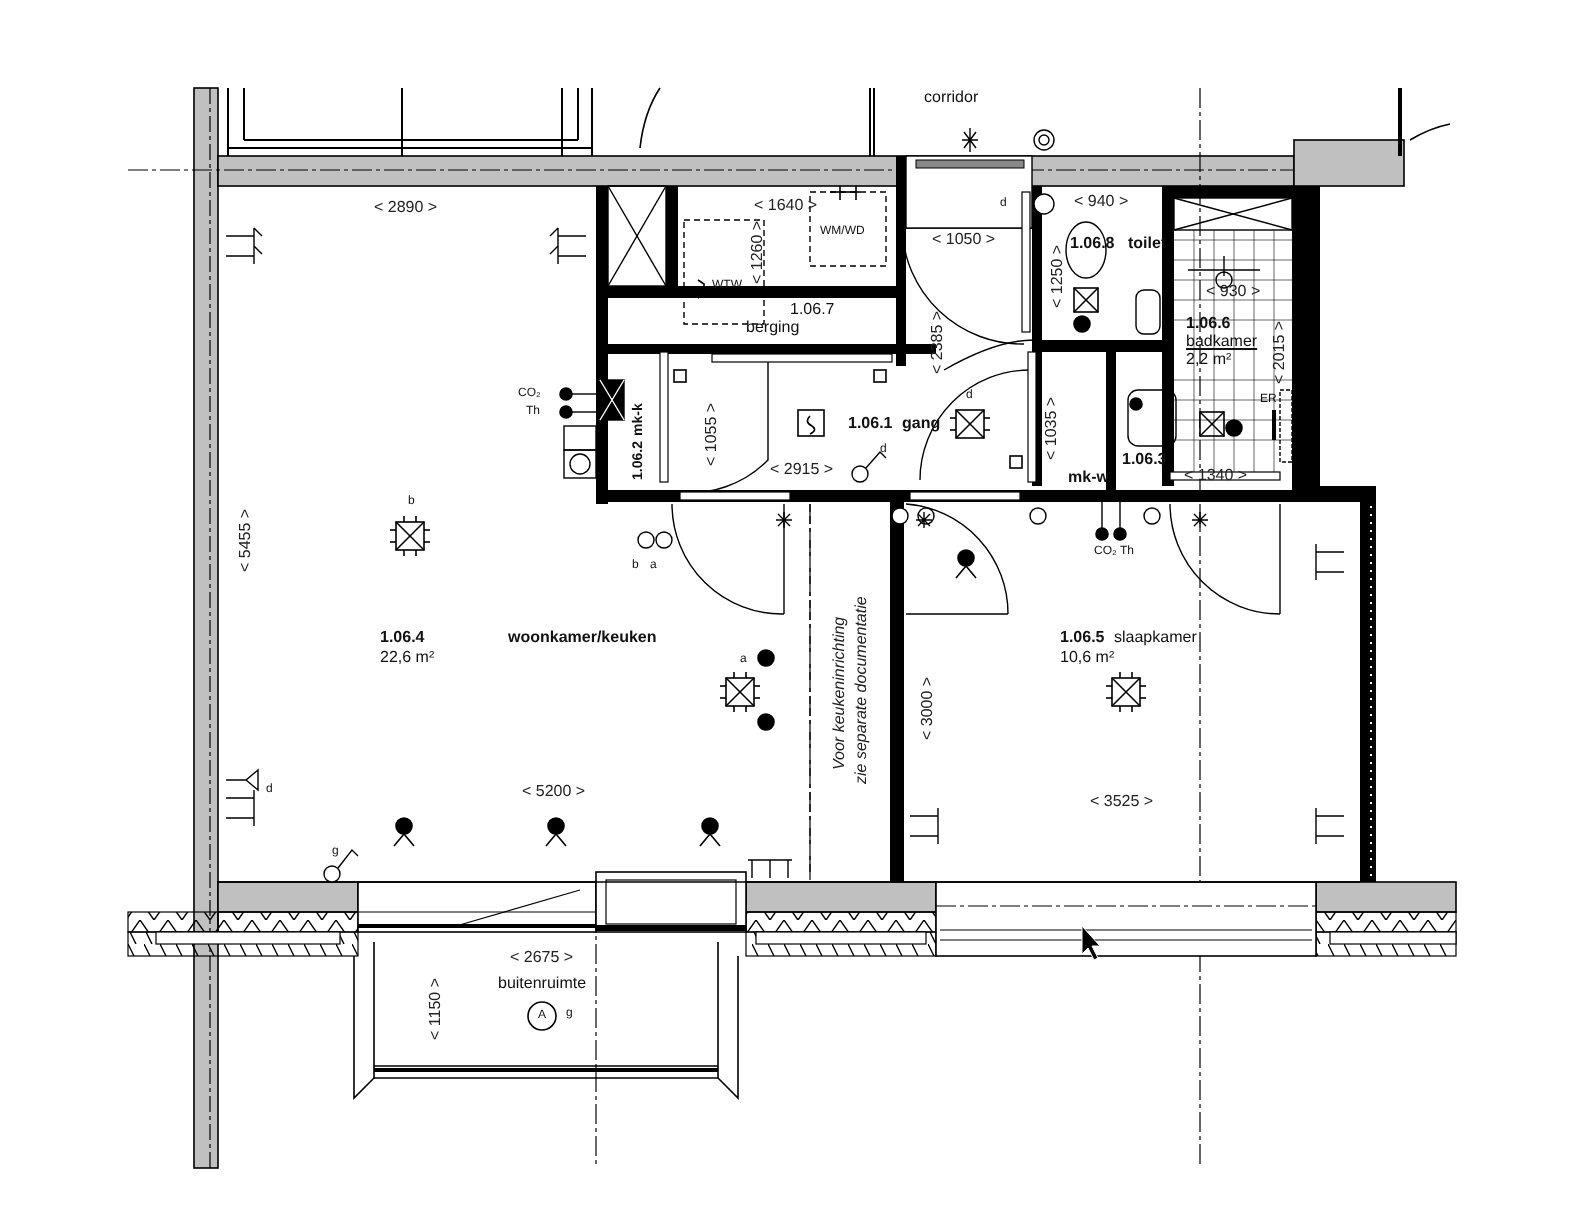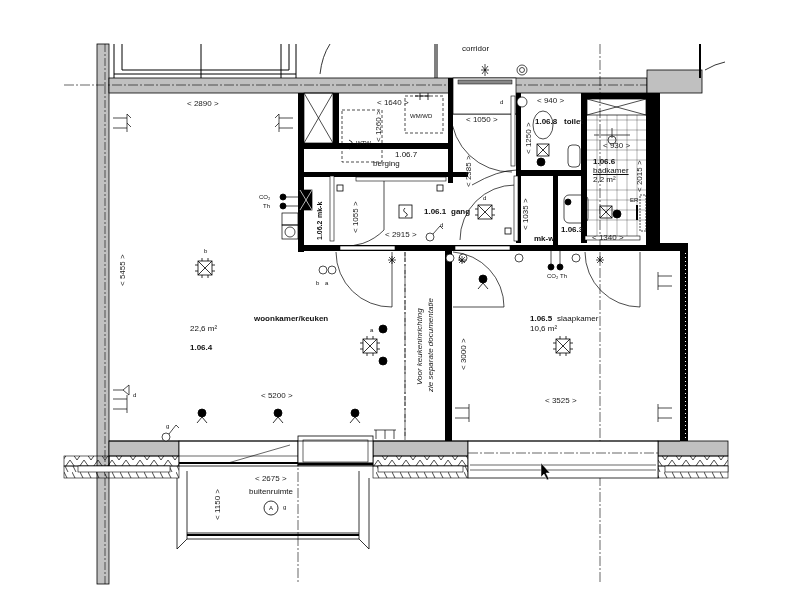--- a/index.html
+++ b/index.html
@@ -382,21 +382,21 @@
 <div class="tiny" style="left:560px;top:273px;">Th</div>
 
 <div class="tiny" style="left:204px;top:248px;">b</div>
 <div class="tiny" style="left:316px;top:280px;">b</div>
 <div class="tiny" style="left:325px;top:280px;">a</div>
 <div class="tiny" style="left:370px;top:327px;">a</div>
 <div class="tiny" style="left:166px;top:423px;">g</div>
 <div class="tiny" style="left:133px;top:392px;">d</div>
 
 <div class="dim vert" style="left:119px;top:286px;">&lt; 5455 &gt;</div>
-<div class="lbl b" style="left:190px;top:315px;margin-top:29px;">1.06.4</div>
+<div class="lbl b" style="left:190px;top:315px;">1.06.4</div>
 <div class="lbl b" style="left:219px;top:315px;padding-left:35px;">woonkamer/keuken</div>
 <div class="lbl" style="left:190px;top:325px;">22,6 m²</div>
 <div class="dim" style="left:261px;top:392px;text-align:center;">&lt; 5200 &gt;</div>
 
 <div class="note" style="left:415px;top:385px;">Voor keukeninrichting</div>
 <div class="note" style="left:426px;top:392px;">zie separate documentatie</div>
 
 <div class="dim vert" style="left:460px;top:370px;">&lt; 3000 &gt;</div>
 <div class="lbl b" style="left:530px;top:315px;">1.06.5</div>
 <div class="lbl" style="left:557px;top:315px;">slaapkamer</div>

